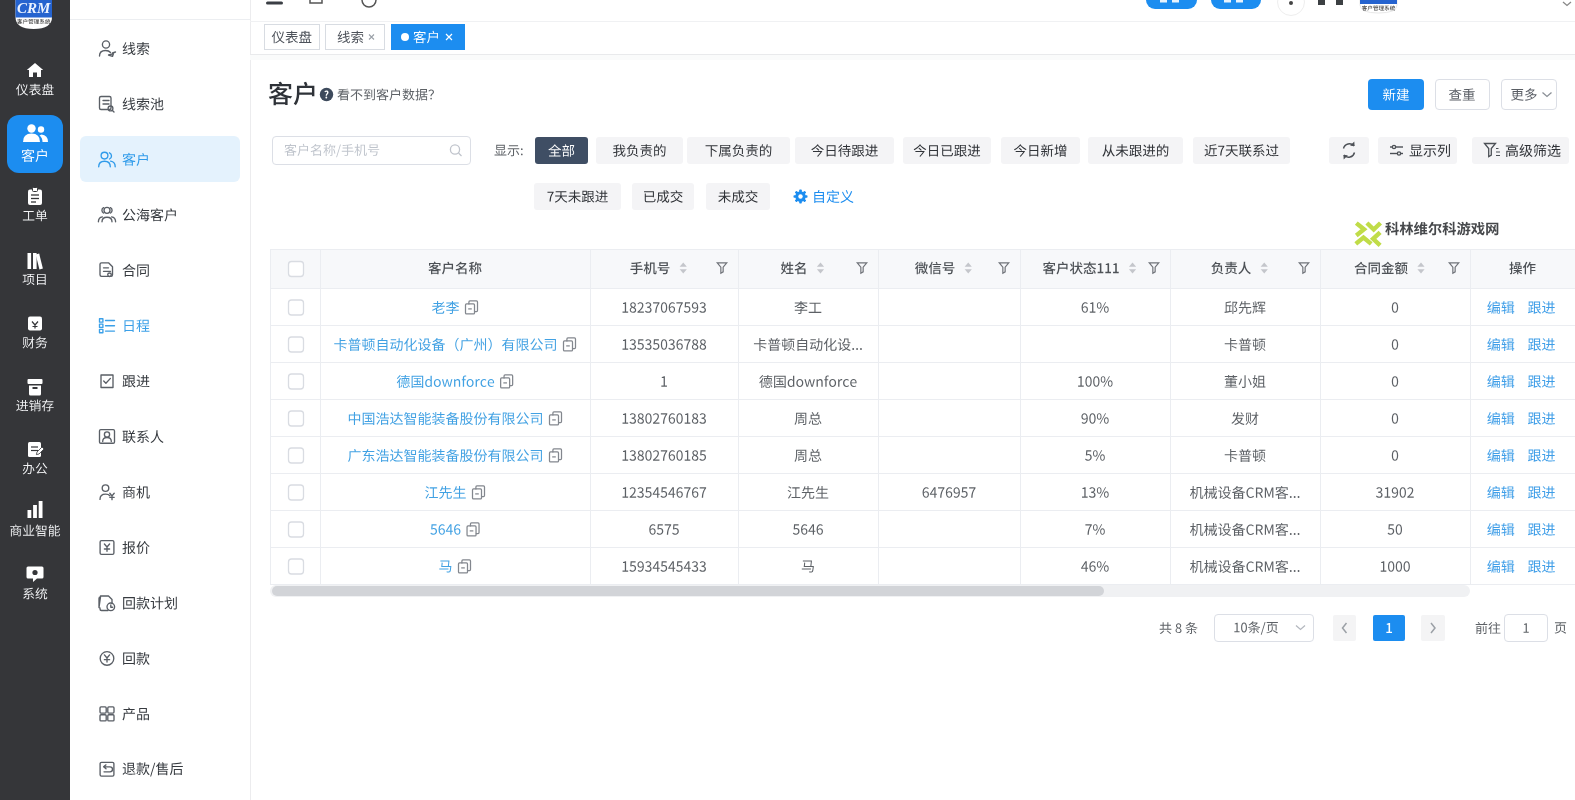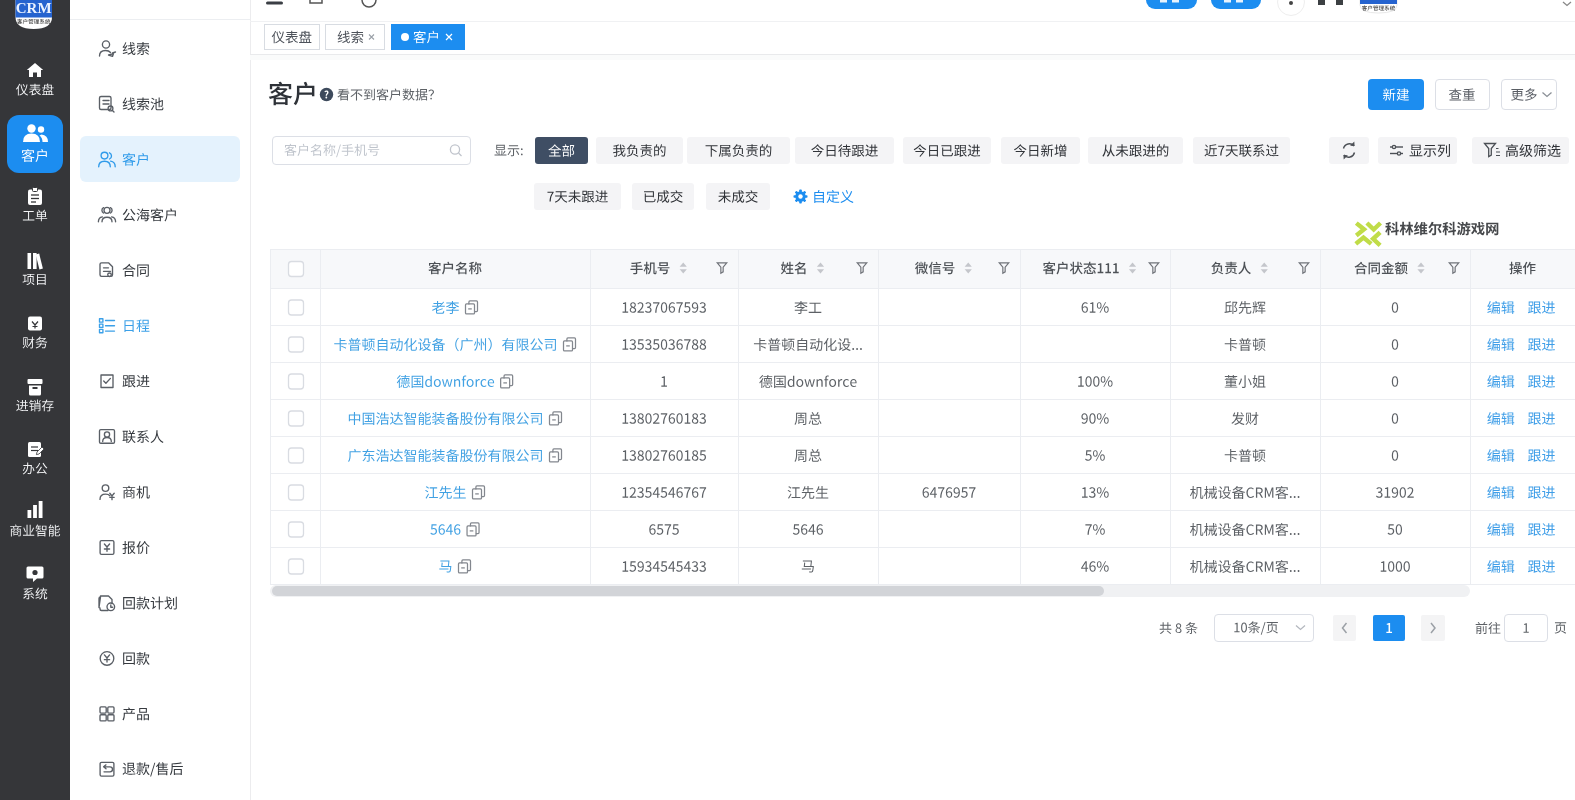--- a/index.html
+++ b/index.html
@@ -1,12 +1,12 @@
 <!DOCTYPE html>
-<html><head><meta charset="utf-8"><style>html,body{margin:0;padding:0;background:#fff;font-family:"Liberation Sans",sans-serif;}#app{position:relative;width:1575px;height:800px;overflow:hidden;background:#fff;}</style></head><body>
+<html><head><meta charset="utf-8"><style>html,body{margin:0;padding:0;background:#fff;font-family:"Liberation Sans",sans-serif;}#app{position:relative;width:1575px;height:800px;overflow:hidden;background:#fff;font-style:italic;}</style></head><body>
 <div id="app">
     <div style="position:absolute;left:0px;top:0px;width:70px;height:800px;background:#353639;"></div>
     <div style="position:absolute;left:7px;top:115px;width:56px;height:58px;background:#1c8df0;border-radius:12px;"></div>
     <div style="position:absolute;left:70px;top:0px;width:180px;height:800px;background:#fff;border-right:1px solid #ececee;"></div>
     <div style="position:absolute;left:80px;top:136px;width:160px;height:46px;background:#e4f2fd;border-radius:6px;"></div>
     <div style="position:absolute;left:70px;top:18.5px;width:180px;height:1px;background:#eceef1;"></div>
     <div style="position:absolute;left:250px;top:21px;width:1325px;height:1px;background:#f0f1f3;"></div>
     <div style="position:absolute;left:1146px;top:0px;width:51px;height:9px;background:#1c8df0;border-radius:0 0 10px 10px;"></div>
     <div style="position:absolute;left:1211px;top:0px;width:50px;height:9px;background:#1c8df0;border-radius:0 0 10px 10px;"></div>
     <div style="position:absolute;left:250px;top:53.5px;width:1325px;height:1.5px;background:#e9eaec;"></div>

